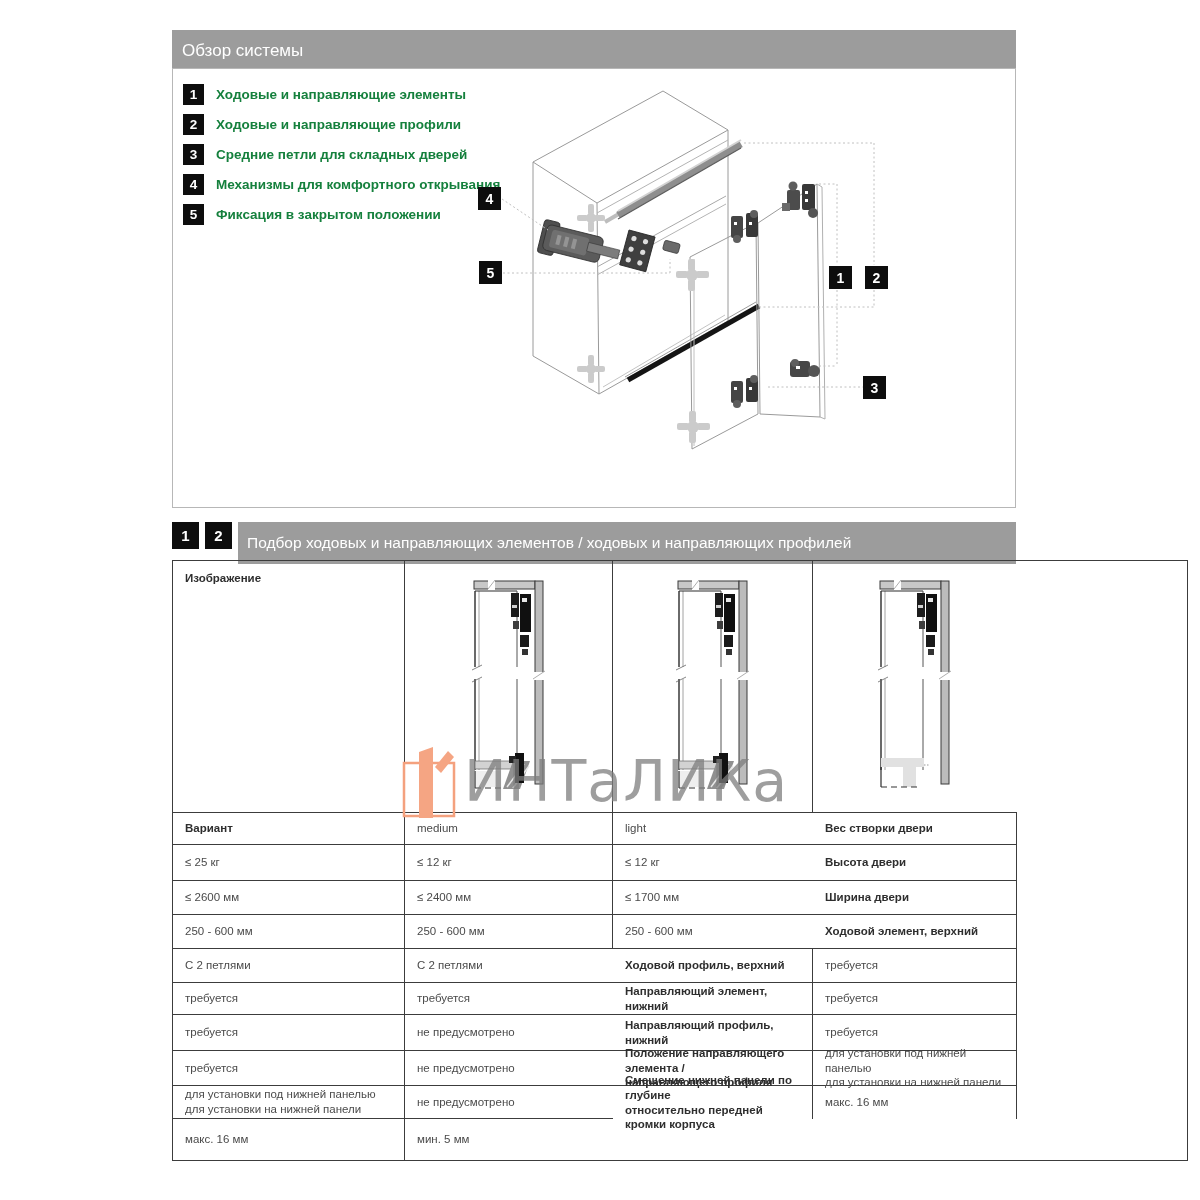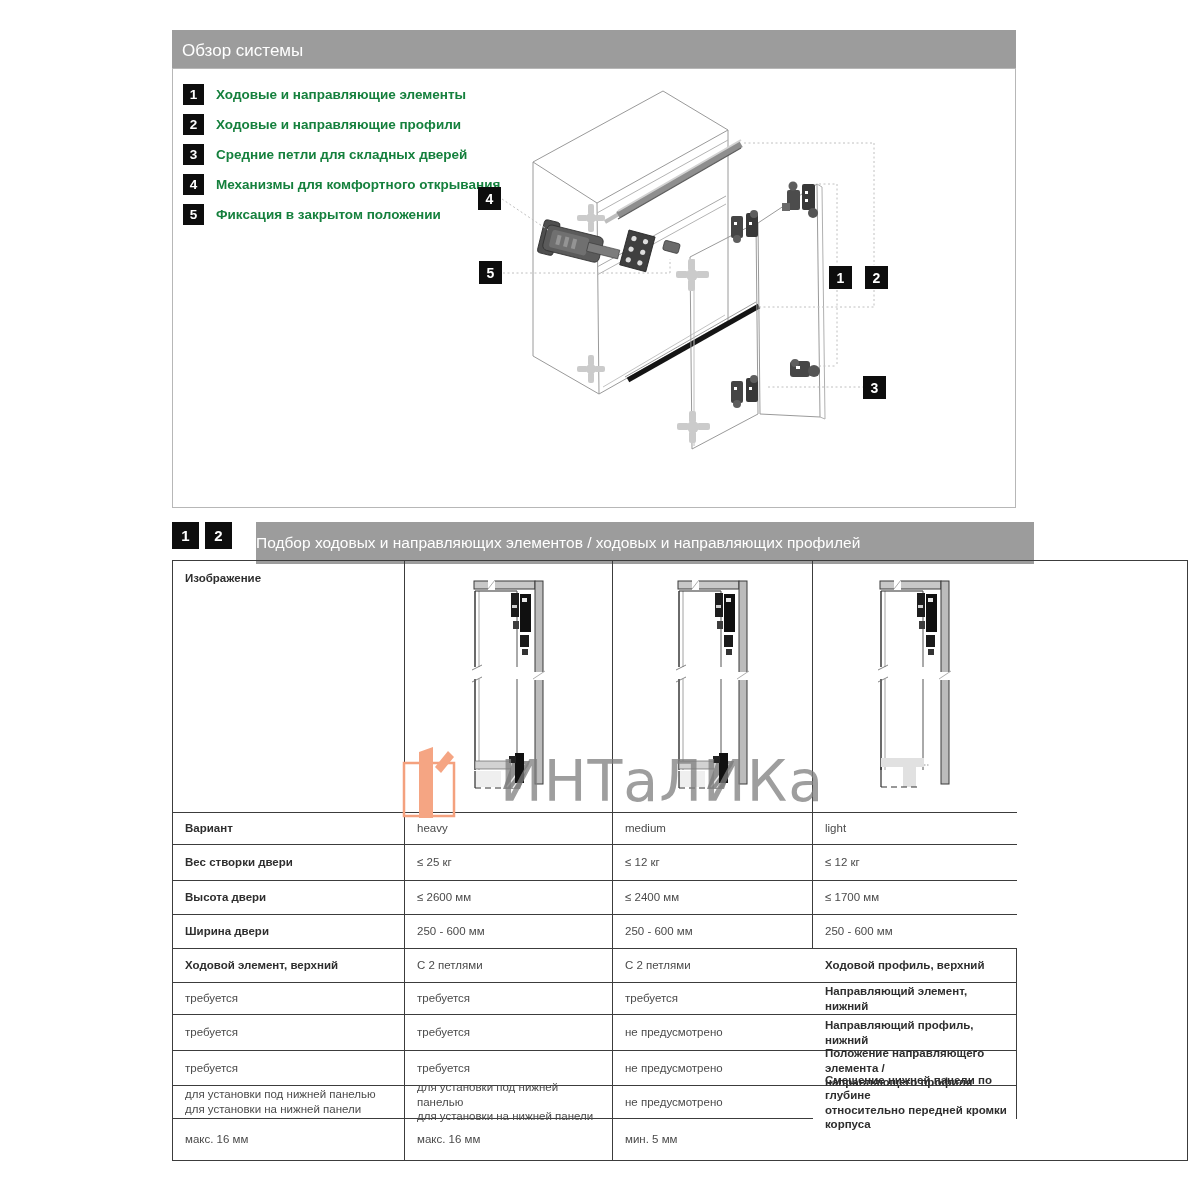--- a/index.html
+++ b/index.html
@@ -3,21 +3,21 @@
 <meta charset="utf-8">
 <style>
   html,body{margin:0;padding:0;background:#fff;}
   #page{position:relative;width:1200px;height:1200px;background:#ffffff;overflow:hidden;
         font-family:"Liberation Sans",sans-serif;color:#3a3a3a;}
 
   
   .barline{position:absolute;height:42px;background:#9c9c9c;color:#ffffff;
            display:flex;align-items:center;box-sizing:border-box;}
   #bar1{left:172px;top:30px;width:844px;padding-left:10px;font-size:17px;}
-  #bar2{left:256px;top:522px;width:778px;font-size:15.5px;}
+  #bar2{left:238px;top:522px;width:778px;padding-left:9px;font-size:15.5px;}
   .hdr-badge{position:absolute;top:522px;width:27px;height:27px;background:#0d0d0d;color:#fff;
              font-size:15px;font-weight:bold;display:flex;align-items:center;justify-content:center;}
 
   
   #panel{position:absolute;left:172px;top:68px;width:844px;height:440px;
          border:1px solid #b7b7b7;box-sizing:border-box;background:#fff;}
   #legend{position:absolute;left:10px;top:15px;}
   .legend-item{display:flex;align-items:center;height:21px;margin-bottom:9px;}
   .legend-num{width:21px;height:21px;background:#0d0d0d;color:#fff;font-weight:bold;
               font-size:13.5px;display:flex;align-items:center;justify-content:center;flex:0 0 auto;}
@@ -37,21 +37,21 @@
   .cell.last-col{border-right:none;}
   .cell.last-row{border-bottom:none;}
   .t-label{font-weight:bold;color:#2e2e2e;}
   .t-img{align-items:flex-start;justify-content:center;padding:14px 4px 4px 4px;}
   .t-img-label{align-items:flex-start;padding-top:10px;}
 
   
   #watermark{position:absolute;left:388px;top:742px;width:560px;height:90px;pointer-events:none;}
   #wm-text{position:absolute;left:76px;top:6px;font-family:"DejaVu Sans",sans-serif;
            font-size:57px;font-weight:normal;letter-spacing:1px;color:rgba(125,125,125,0.75);
-           white-space:nowrap;margin-left:36px;}
+           white-space:nowrap;}
   svg{display:block;}
 </style>
 </head>
 <body>
 
 <div id="page">
 
   <div id="bar1" class="barline">
     <span>Обзор системы</span>
   </div>
@@ -305,21 +305,20 @@
     <rect x="50" y="60" width="9" height="12" fill="#1a1a1a"></rect>
     <rect x="52" y="74" width="6" height="6" fill="#333"></rect>
 
     <rect x="5" y="183" width="43" height="9" fill="#e1e1e1"></rect>
     <rect x="27" y="183" width="13" height="29" fill="#e1e1e1"></rect>
     <line x1="5" y1="192" x2="5" y2="212" stroke="#2c2c2c" stroke-width="1.2"></line>
     <path d="M5,212 H44" stroke="#333" stroke-width="1.2" stroke-dasharray="6 4" fill="none"></path>
     <path d="M48,190 h6" stroke="#999" stroke-width="1" stroke-dasharray="1.5 1.5" fill="none"></path>
   </svg></div>
       <div class="cell t-label">Вариант</div>
-      <div class="cell t-value">heavy</div>
       <div class="cell t-value">medium</div>
       <div class="cell t-value last-col">light</div>
       <div class="cell t-label">Вес створки двери</div>
       <div class="cell t-value">≤ 25 кг</div>
       <div class="cell t-value">≤ 12 кг</div>
       <div class="cell t-value last-col">≤ 12 кг</div>
       <div class="cell t-label">Высота двери</div>
       <div class="cell t-value">≤ 2600 мм</div>
       <div class="cell t-value">≤ 2400 мм</div>
       <div class="cell t-value last-col">≤ 1700 мм</div>

